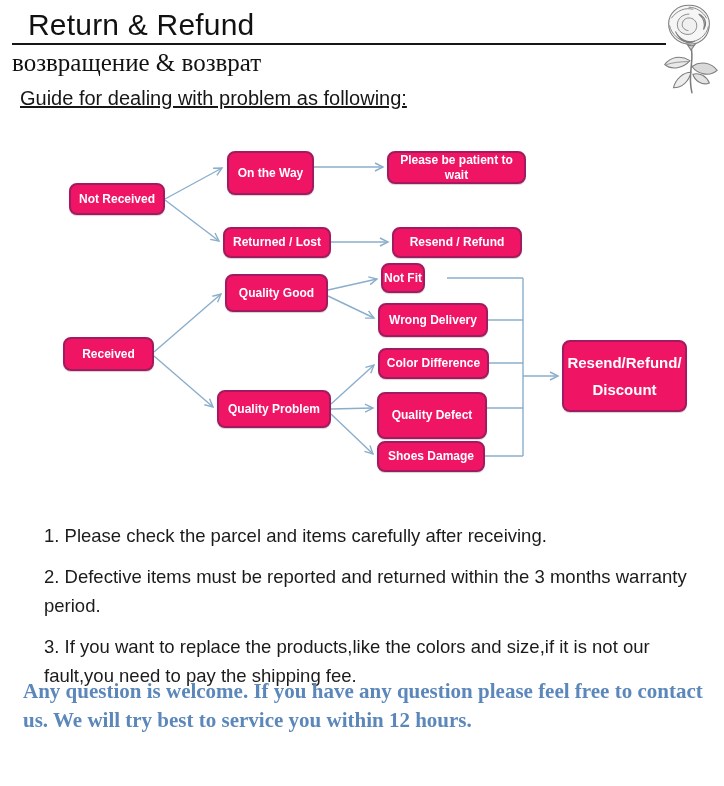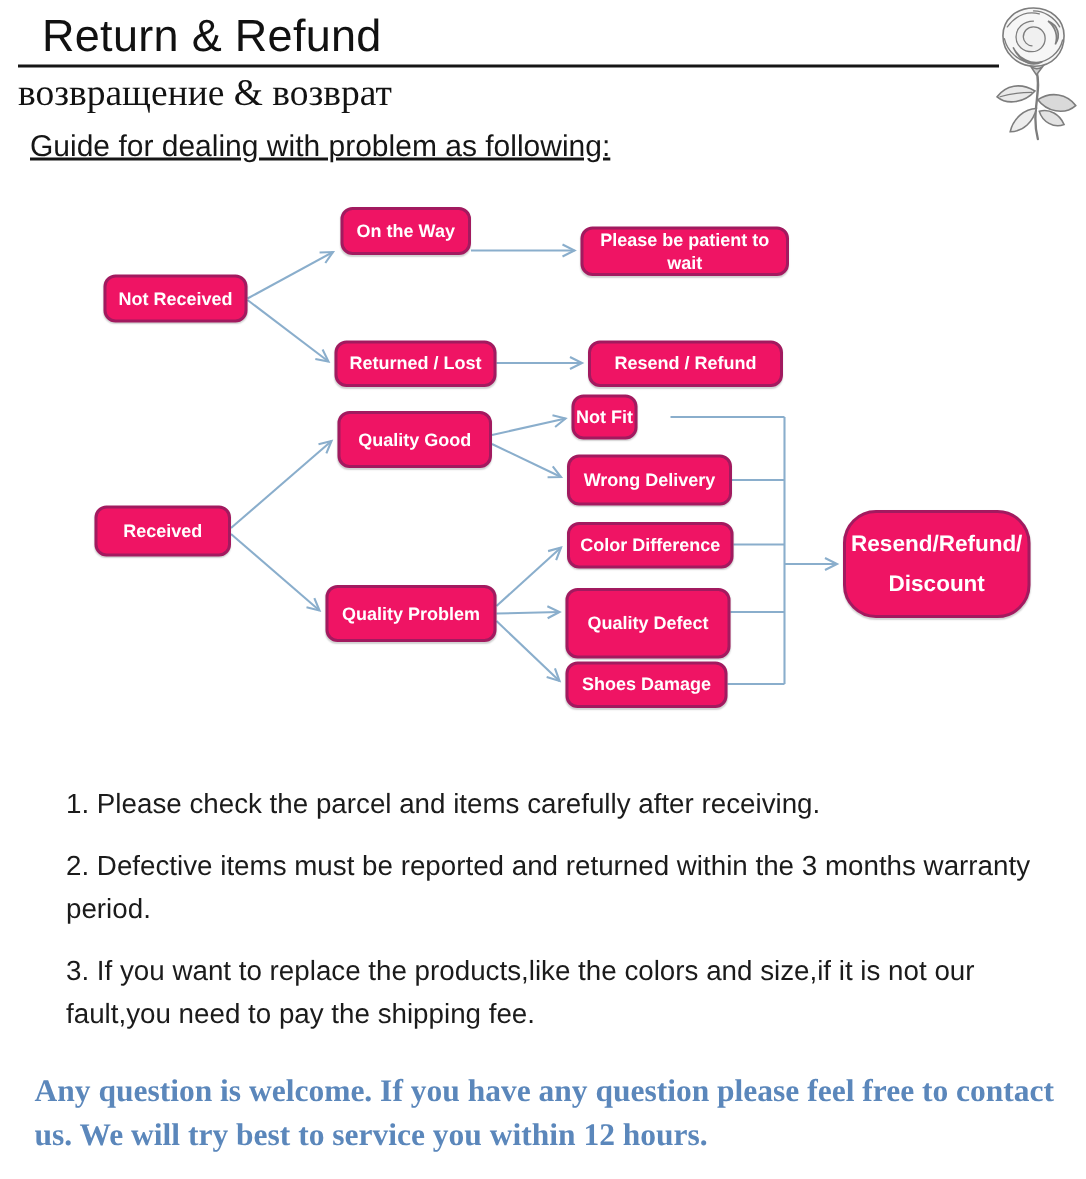--- a/index.html
+++ b/index.html
@@ -29,32 +29,32 @@
   .arrow,.conn{stroke:var(--arrow,#8AAECC);fill:none;stroke-width:1.4;}
   .node{
     position:absolute;box-sizing:border-box;
     background:var(--accent,#EF1464);
     border:2px solid var(--node-border,#A21A5F);
     border-radius:8px;color:#ffffff;font-weight:bold;font-size:12px;
     display:flex;flex-direction:column;align-items:center;justify-content:center;
     text-align:center;line-height:1.25;
     box-shadow:0 1px 1px rgba(0,0,0,0.18);
   }
-  .node.big{border-radius:22px;font-size:15px;line-height:1.8;}
+  .node.big{border-radius:8px;font-size:15px;line-height:1.8;}
   
   .notes{
     position:absolute;left:32px;top:509px;width:668px;
     font-size:18.5px;line-height:29px;color:#1b1b1b;
   }
   .notes p{margin:12px;}
   
   .footer{
     position:absolute;left:23px;top:677px;width:690px;
     font-family:"Liberation Serif",serif;font-weight:bold;
-    font-size:21px;line-height:29px;color:var(--footer,#5B87BB);margin-top:36px;
+    font-size:21px;line-height:29px;color:var(--footer,#5B87BB);
   }
 </style>
 </head>
 <body>
 
 <div class="page-title">Return &amp; Refund</div>
 <div class="title-divider"></div>
 <div class="subtitle">возвращение &amp; возврат</div>
 
 <svg class="rose" viewBox="0 0 68 96">
@@ -101,21 +101,21 @@
   <path class="conn" d="M489 363 L523 363"></path>
   <path class="conn" d="M487 408 L523 408"></path>
   <path class="conn" d="M485 456 L523 456"></path>
   <path class="conn" d="M523 278 L523 456"></path>
   <path class="arrow" marker-end="url(#ah)" d="M523 376 L558 376"></path>
 </svg>
 
 <div class="node" style="left:69px;top:183px;width:96px;height:32px">
     <span>Not Received</span>
   </div>
-<div class="node" style="left:227px;top:138px;width:87px;height:32px">
+<div class="node" style="left:227px;top:151px;width:87px;height:44px">
     <span>On the Way</span>
   </div>
 <div class="node" style="left:387px;top:151px;width:139px;height:33px">
     <span>Please be patient to wait</span>
   </div>
 <div class="node" style="left:223px;top:227px;width:108px;height:31px">
     <span>Returned / Lost</span>
   </div>
 <div class="node" style="left:392px;top:227px;width:130px;height:31px">
     <span>Resend / Refund</span>

